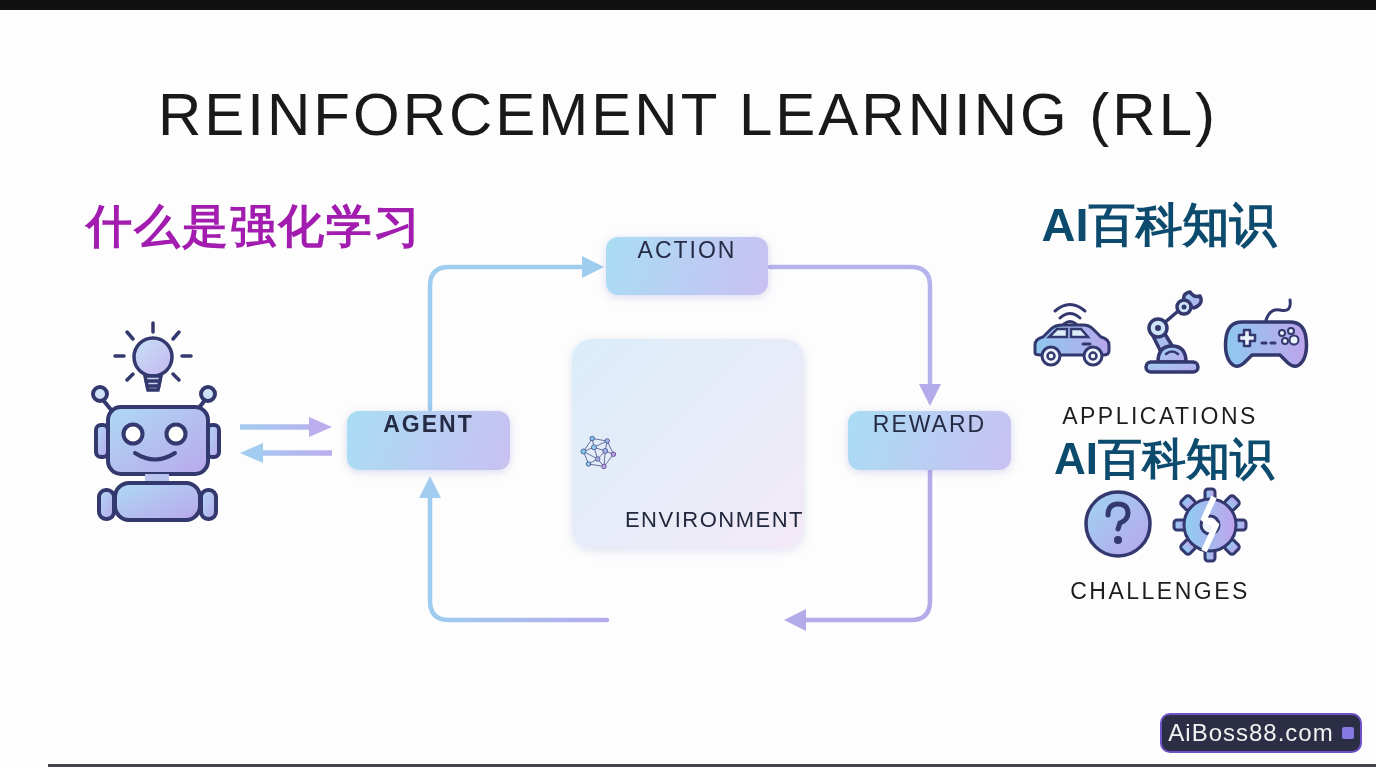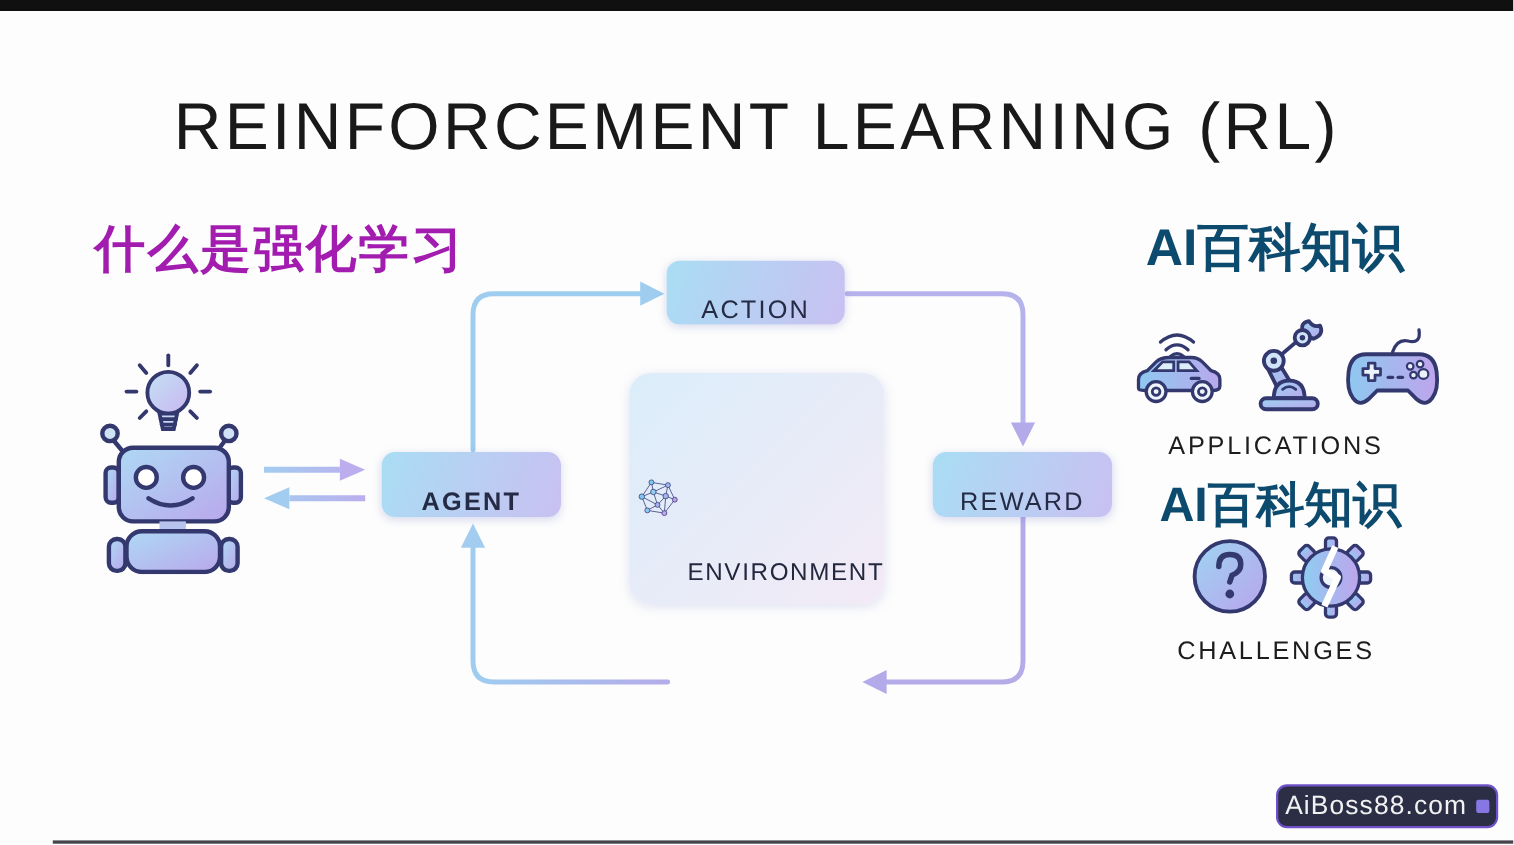--- a/index.html
+++ b/index.html
@@ -22,26 +22,26 @@
     letter-spacing:2px;white-space:nowrap;
   }
   
   .heading-zh{font-weight:700;color:#0c4a6e;white-space:nowrap;}
   .h-apps{left:1026px;top:194px;width:266px;text-align:center;font-size:47px;}
   .h-chal{left:1054px;top:430px;width:212px;text-align:center;font-size:44px;}
   .caption{
     text-align:center;font-size:23px;letter-spacing:2.5px;color:#1d1d1d;
     font-weight:400;white-space:nowrap;
   }
-  .cap-apps{left:1048px;top:392px;width:224px;}
+  .cap-apps{left:1048px;top:403px;width:224px;}
   .cap-chal{left:1058px;top:578px;width:204px;}
   
   .flow-box{
     background:linear-gradient(110deg,#a9ddf4 0%,#c9c0f1 100%);
-    border-radius:12px;display:flex;align-items:flex-end;justify-content:center;
+    border-radius:12px;display:flex;align-items:flex-start;justify-content:center;
     box-shadow:0 2px 8px rgba(120,130,200,0.28);
     color:#252a45;font-size:23px;letter-spacing:2px;font-weight:400;
   }
   .box-action{left:606px;top:237px;width:162px;height:58px;}
   .box-agent{left:347px;top:411px;width:163px;height:59px;font-weight:bold;}
   .box-reward{left:848px;top:411px;width:163px;height:59px;}
   .box-state{left:607px;top:591px;width:161px;height:58px;}
   
   .env-panel{
     left:572px;top:339px;width:232px;height:210px;border-radius:20px;

